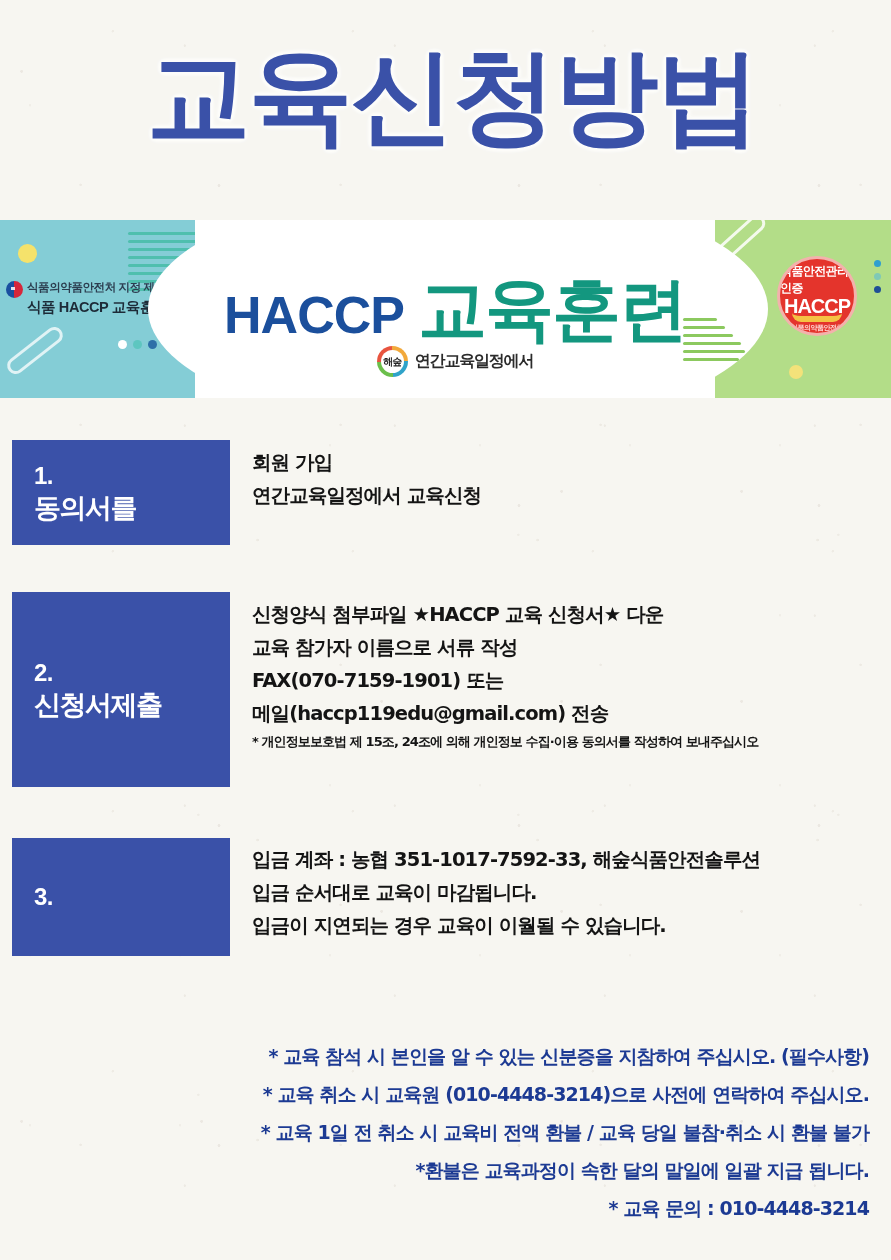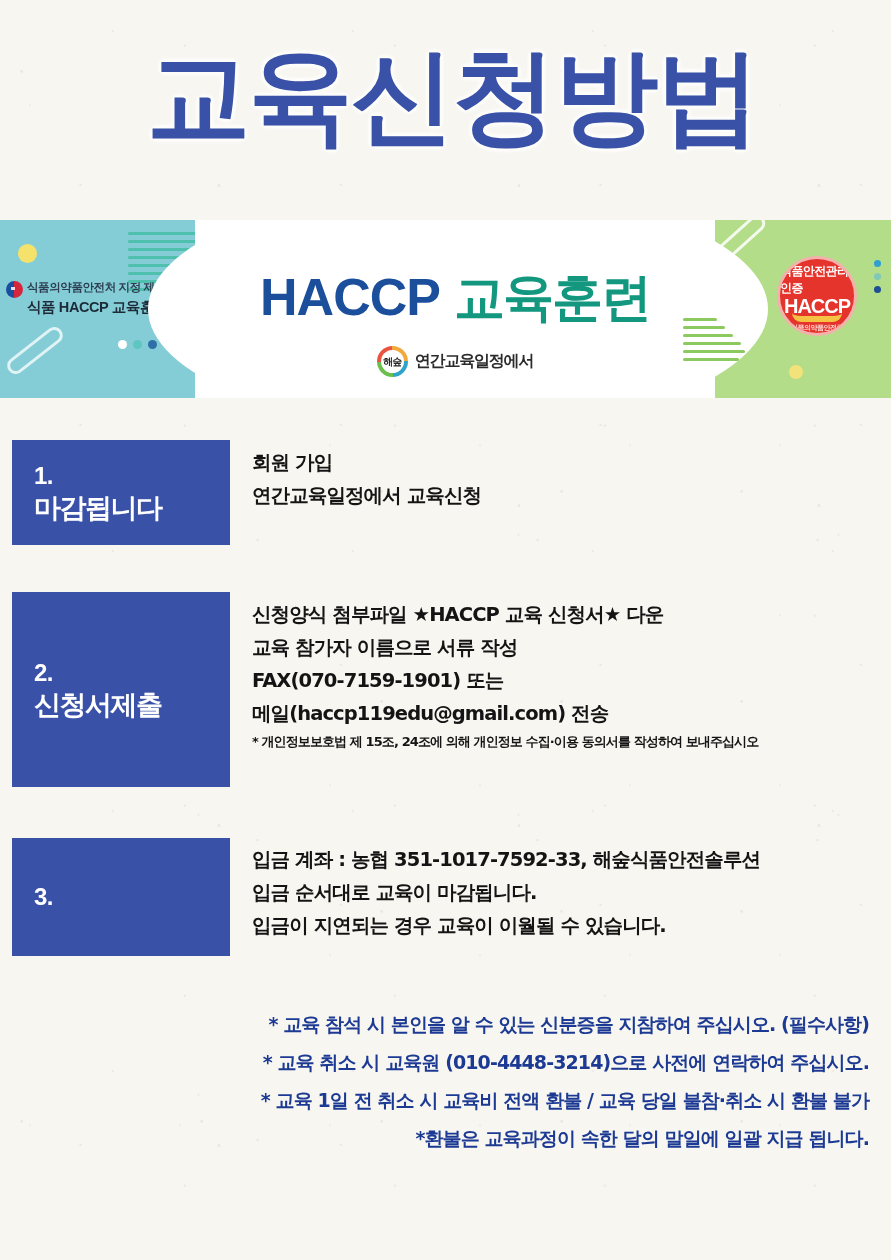--- a/index.html
+++ b/index.html
@@ -100,21 +100,21 @@
   .banner-title{
     position:absolute; left:195px; top:44px; width:520px;
     text-align:center; white-space:nowrap;
   }
   .bt-en{
     font-family:"Liberation Sans",sans-serif;
     font-size:52px; font-weight:bold; color:#1b4f9c; letter-spacing:-1px;
   }
   .bt-kr{
     font-family:"DejaVu Sans",sans-serif;
-    font-size:51px; font-weight:bold; color:#13977f; letter-spacing:-2px;
+    font-size:69px; font-weight:bold; color:#13977f; letter-spacing:-2px;
   }
   .brand-row{
     position:absolute; left:195px; top:126px; width:520px;
     display:flex; align-items:center; justify-content:center; gap:7px;
   }
   .brand-badge{
     width:31px; height:31px; border-radius:50%;
     background:conic-gradient(#f2a93b 0 25%, #2fa3c9 25% 50%, #6bbf4b 50% 75%, #e8543f 75% 100%);
     display:flex; align-items:center; justify-content:center;
     position:relative;
@@ -169,21 +169,21 @@
     line-height:33px; white-space:nowrap;
   }
   .step-body .note{
     font-family:"DejaVu Sans",sans-serif;
     font-size:13px; font-weight:bold; letter-spacing:-.9px;
     line-height:20px; white-space:nowrap; margin-top:2px;
   }
 
   
   .footer{
-    position:absolute; left:0; right:22px; top:1005px; text-align:right;
+    position:absolute; left:0; right:22px; top:1037px; text-align:right;
   }
   .footer .fl{
     font-family:"DejaVu Sans",sans-serif;
     font-size:19px; font-weight:bold; color:#1c3a93;
     letter-spacing:-.9px; line-height:38px; white-space:nowrap;
   }
 </style>
 </head>
 <body>
 
@@ -252,21 +252,21 @@
       <div class="seal-top">식품안전관리인증</div>
       <div class="seal-mid">HACCP</div>
       <div class="seal-arc"></div>
       <div class="seal-bot">식품의약품안전처</div>
     </div>
   </div>
 
   <div class="step">
     <div class="step-box" style="top:440px; height:105px;">
       <div class="step-num">1.</div>
-      <div class="step-name">마감됩니다</div>
+      <div class="step-name">동의서를</div>
     </div>
     <div class="step-body" style="top:446px;">
       <div class="ln">회원 가입</div>
       <div class="ln">연간교육일정에서 교육신청</div>
     </div>
   </div>
 
   <div class="step">
     <div class="step-box" style="top:592px; height:195px;">
       <div class="step-num">2.</div>
@@ -290,15 +290,16 @@
       <div class="ln">입금 순서대로 교육이 마감됩니다.</div>
       <div class="ln">입금이 지연되는 경우 교육이 이월될 수 있습니다.</div>
     </div>
   </div>
 
   <div class="footer">
     <div class="fl">* 교육 참석 시 본인을 알 수 있는 신분증을 지참하여 주십시오. (필수사항)</div>
     <div class="fl">* 교육 취소 시 교육원 (010-4448-3214)으로 사전에 연락하여 주십시오.</div>
     <div class="fl">* 교육 1일 전 취소 시 교육비 전액 환불 / 교육 당일 불참·취소 시 환불 불가</div>
     <div class="fl">*환불은 교육과정이 속한 달의 말일에 일괄 지급 됩니다.</div>
+    <div class="fl">* 교육 문의 : 010-4448-3214</div>
   </div>
 
 </div>
 
 </body></html>

